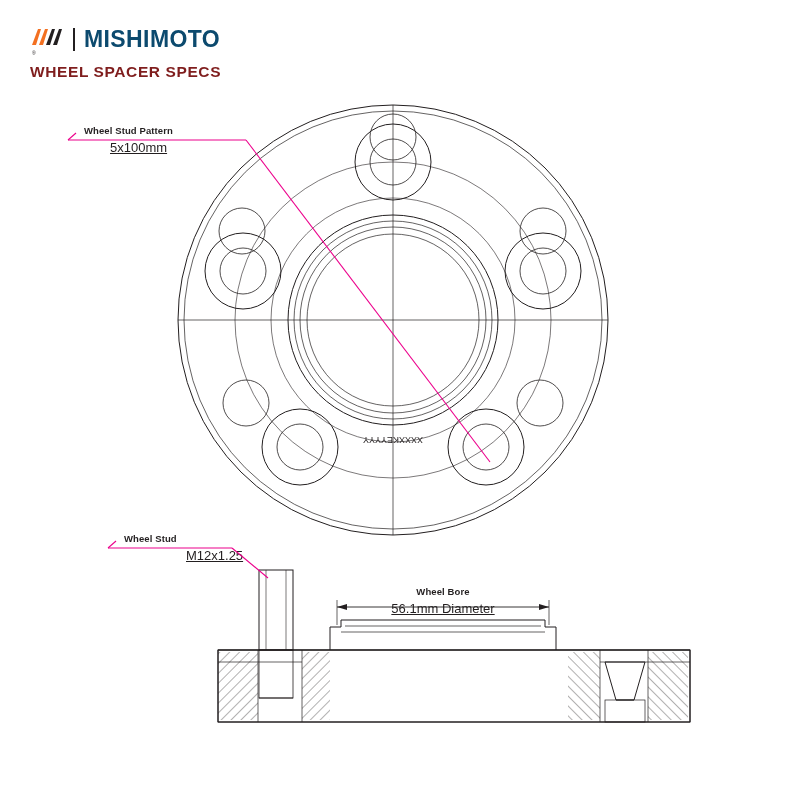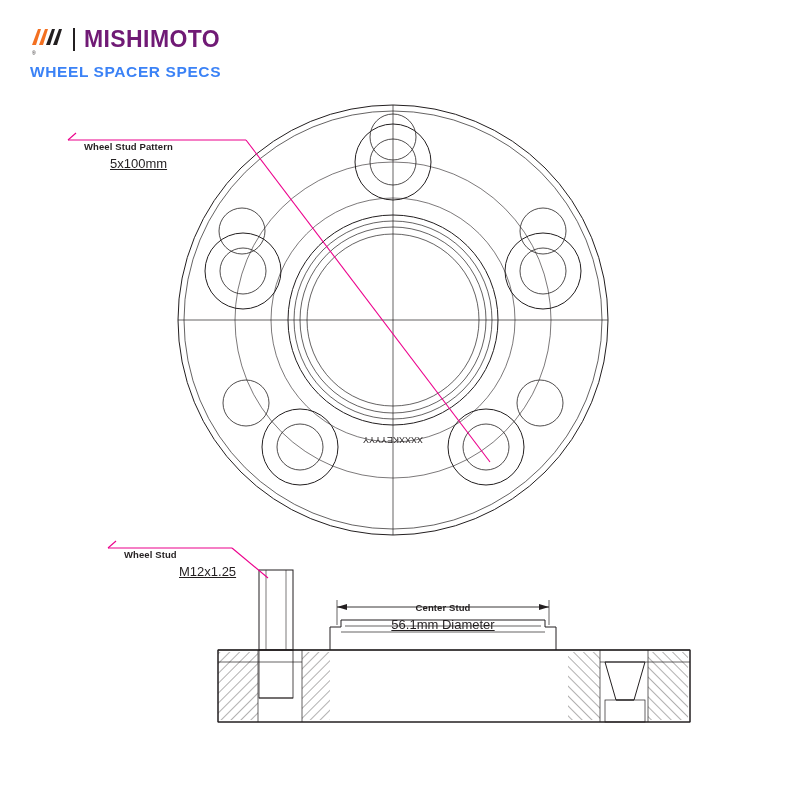--- a/index.html
+++ b/index.html
@@ -48,54 +48,53 @@
   .logo-divider {
     width: 2px;
     height: 23px;
     background: #231f20;
     margin-right: 9px;
   }
   .brandname {
     font-size: 23px;
     font-weight: bold;
     letter-spacing: 0.4px;
-    color: #701a75;
+    color: #0c4a6e;
     font-family: "Liberation Sans", sans-serif;
   }
   .subtitle {
     margin-top: 9px;
     font-size: 15.5px;
     font-weight: bold;
     letter-spacing: 0.6px;
-    color: #3b82f6;
+    color: #7f1d1d;
   }
 
   
   .callout {
     position: absolute;
   }
   .callout .ctitle {
     font-size: 9.5px;
     font-weight: bold;
     color: #231f20;
     letter-spacing: 0.1px;
     white-space: nowrap;
-    margin-top: 16px;
   }
   .callout .cvalue {
     font-size: 13px;
     color: #231f20;
     white-space: nowrap;
     margin-top: 4px;
     text-decoration: underline;
   }
   #callout-stud-pattern { left: 84px; top: 125px; }
   #callout-stud-pattern .cvalue { margin-left: 26px; }
   #callout-wheel-stud { left: 124px; top: 533px; }
-  #callout-wheel-stud .cvalue { margin-left: 19px; padding-left: 36px; }
+  #callout-wheel-stud .cvalue { margin-left: 26px; padding-left: 36px; }
   #callout-center-bore {
     left: 337px;
     top: 586px;
     width: 212px;
     text-align: center;
   }
   #callout-center-bore .ctitle { text-align: center; }
   #callout-center-bore .cvalue { }
 
   svg { position: absolute; left: 0; top: 0; }
@@ -130,21 +129,21 @@
     <div class="ctitle">Wheel Stud Pattern</div>
     <div class="cvalue">5x100mm</div>
   </div>
 
   <div class="callout" id="callout-wheel-stud">
     <div class="ctitle">Wheel Stud</div>
     <div class="cvalue">M12x1.25</div>
   </div>
 
   <div class="callout" id="callout-center-bore">
-    <div class="ctitle">Center Stud</div>
+    <div class="ctitle">Wheel Bore</div>
     <div class="cvalue">56.1mm Diameter</div>
   </div>
 
   <svg width="800" height="800" viewBox="0 0 800 800">
     <defs>
       <pattern id="hatch" width="7" height="7" patternTransform="rotate(45)" patternUnits="userSpaceOnUse">
         <line x1="0" y1="0" x2="0" y2="7" stroke="#231f20" stroke-width="0.7"></line>
       </pattern>
       <pattern id="hatch2" width="7" height="7" patternTransform="rotate(-45)" patternUnits="userSpaceOnUse">
         <line x1="0" y1="0" x2="0" y2="7" stroke="#231f20" stroke-width="0.7"></line>

